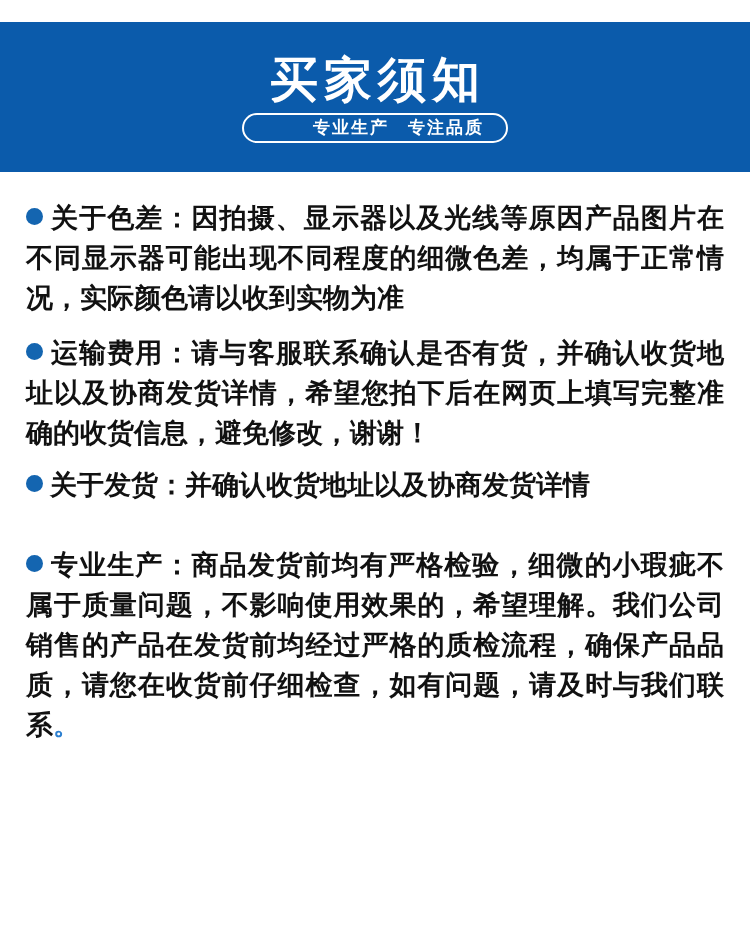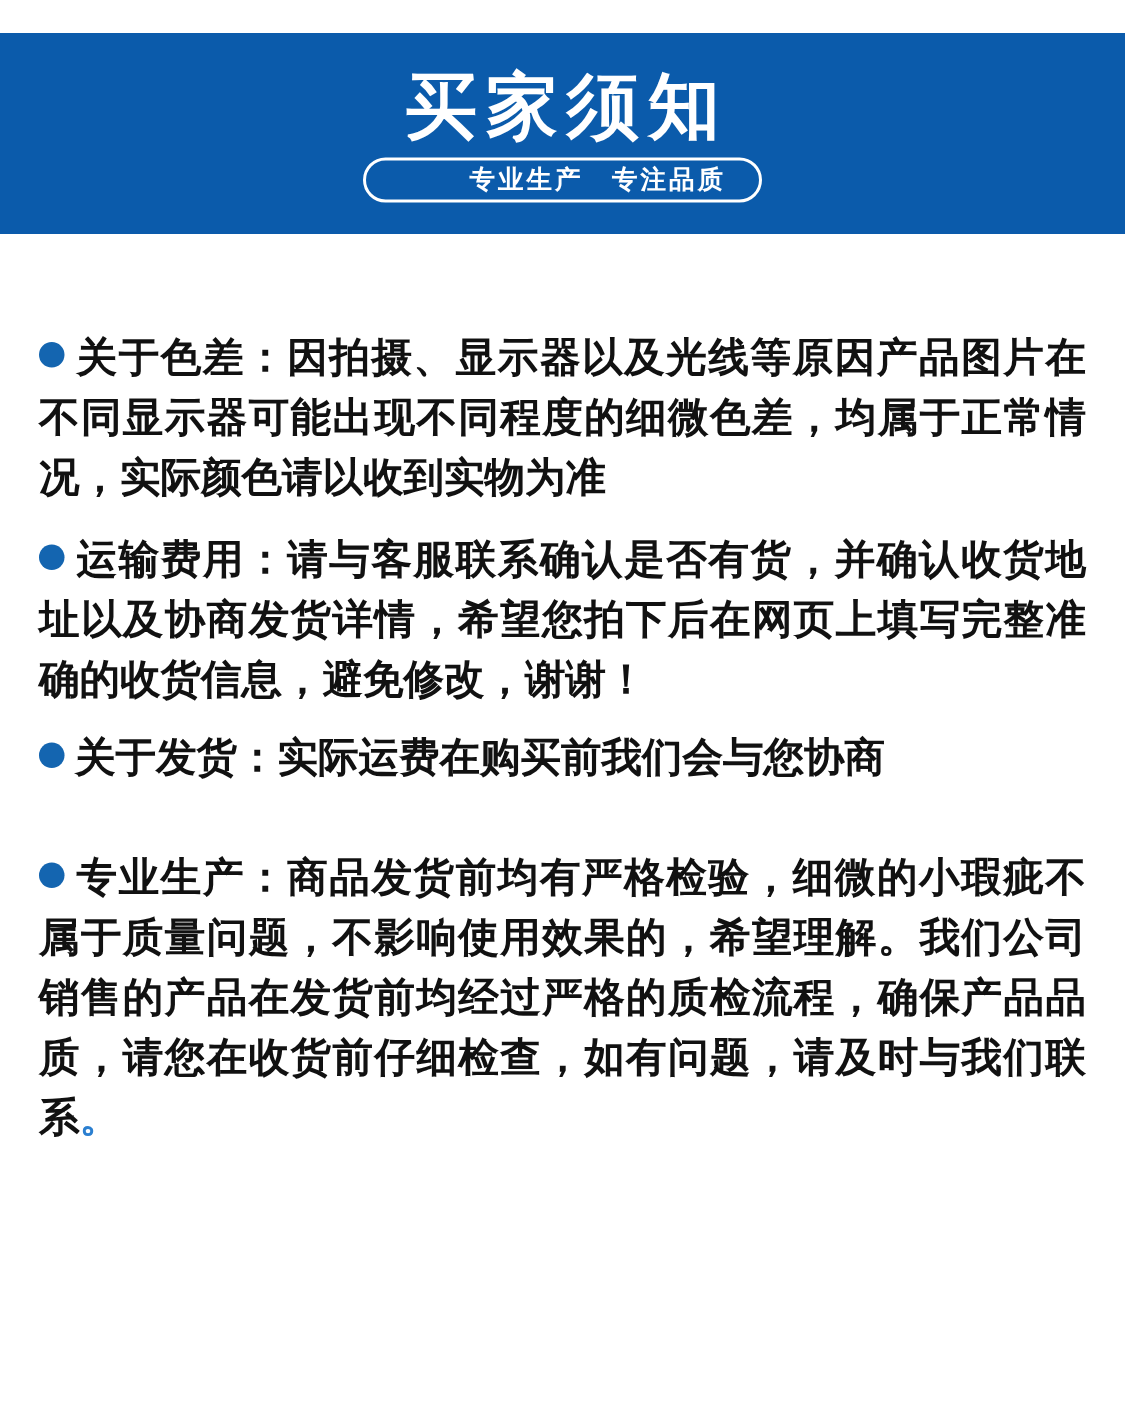--- a/index.html
+++ b/index.html
@@ -13,21 +13,21 @@
   html, body {
     width: 750px;
     background: #ffffff;
     font-family: "Liberation Sans", "DejaVu Sans", sans-serif;
   }
   body { min-height: 935px; overflow: hidden; }
 
   
   .banner {
     margin-top: 22px;
-    height: 134px;
+    height: 150px;
     background: var(--banner-blue);
     color: var(--white);
     display: flex;
     flex-direction: column;
     align-items: center;
     justify-content: center;
   }
   .banner h1 {
     font-size: 48px;
     font-weight: bold;
@@ -59,21 +59,21 @@
     color: var(--text-black);
   }
   .content p {
     font-size: 27px;
     font-weight: bold;
     line-height: 40px;
     text-align: justify;
     text-justify: inter-ideograph;
     color: var(--text-black);
   }
-  .notice-1 { margin-top: 62px; }
+  .notice-1 { margin-top: 26px; }
   .notice-2 { margin-top: 15px; }
   .notice-3 { margin-top: 12px; }
   .notice-4 { margin-top: 33px; }
   .notice-5 { margin-top: 40px; }
 
   .bullet {
     display: inline-block;
     width: 17px;
     height: 17px;
     border-radius: 50%;
@@ -91,17 +91,17 @@
   <div class="badge">
     <span>专业生产　专注品质</span>
   </div>
 </header>
 
 <main class="content">
   <p class="notice-1"><span class="bullet"></span><span>关于色差：</span><span>因拍摄、显示器以及光线等原因产品图片在不同显示器可能出现不同程度的细微色差，均属于正常情况，实际颜色请以收到实物为准</span></p>
 
   <p class="notice-2"><span class="bullet"></span><span>运输费用：</span><span>请与客服联系确认是否有货，并确认收货地址以及协商发货详情，希望您拍下后在网页上填写完整准确的收货信息，避免修改，谢谢！</span></p>
 
-  <p class="notice-3"><span class="bullet"></span><span>关于发货：</span><span>实际运费在购买前我们会与您协商</span></p>
+  <p class="notice-3"><span class="bullet"></span><span>关于发货：</span><span>并确认收货地址以及协商发货详情</span></p>
 
 
   <p class="notice-5"><span class="bullet"></span><span>专业生产：</span><span>商品发货前均有严格检验，细微的小瑕疵不属于质量问题，不影响使用效果的，希望理解。我们公司销售的产品在发货前均经过严格的质检流程，确保产品品质，请您在收货前仔细检查，如有问题，请及时与我们联系</span><span class="suffix">。</span></p>
 </main>
 
 </body></html>

